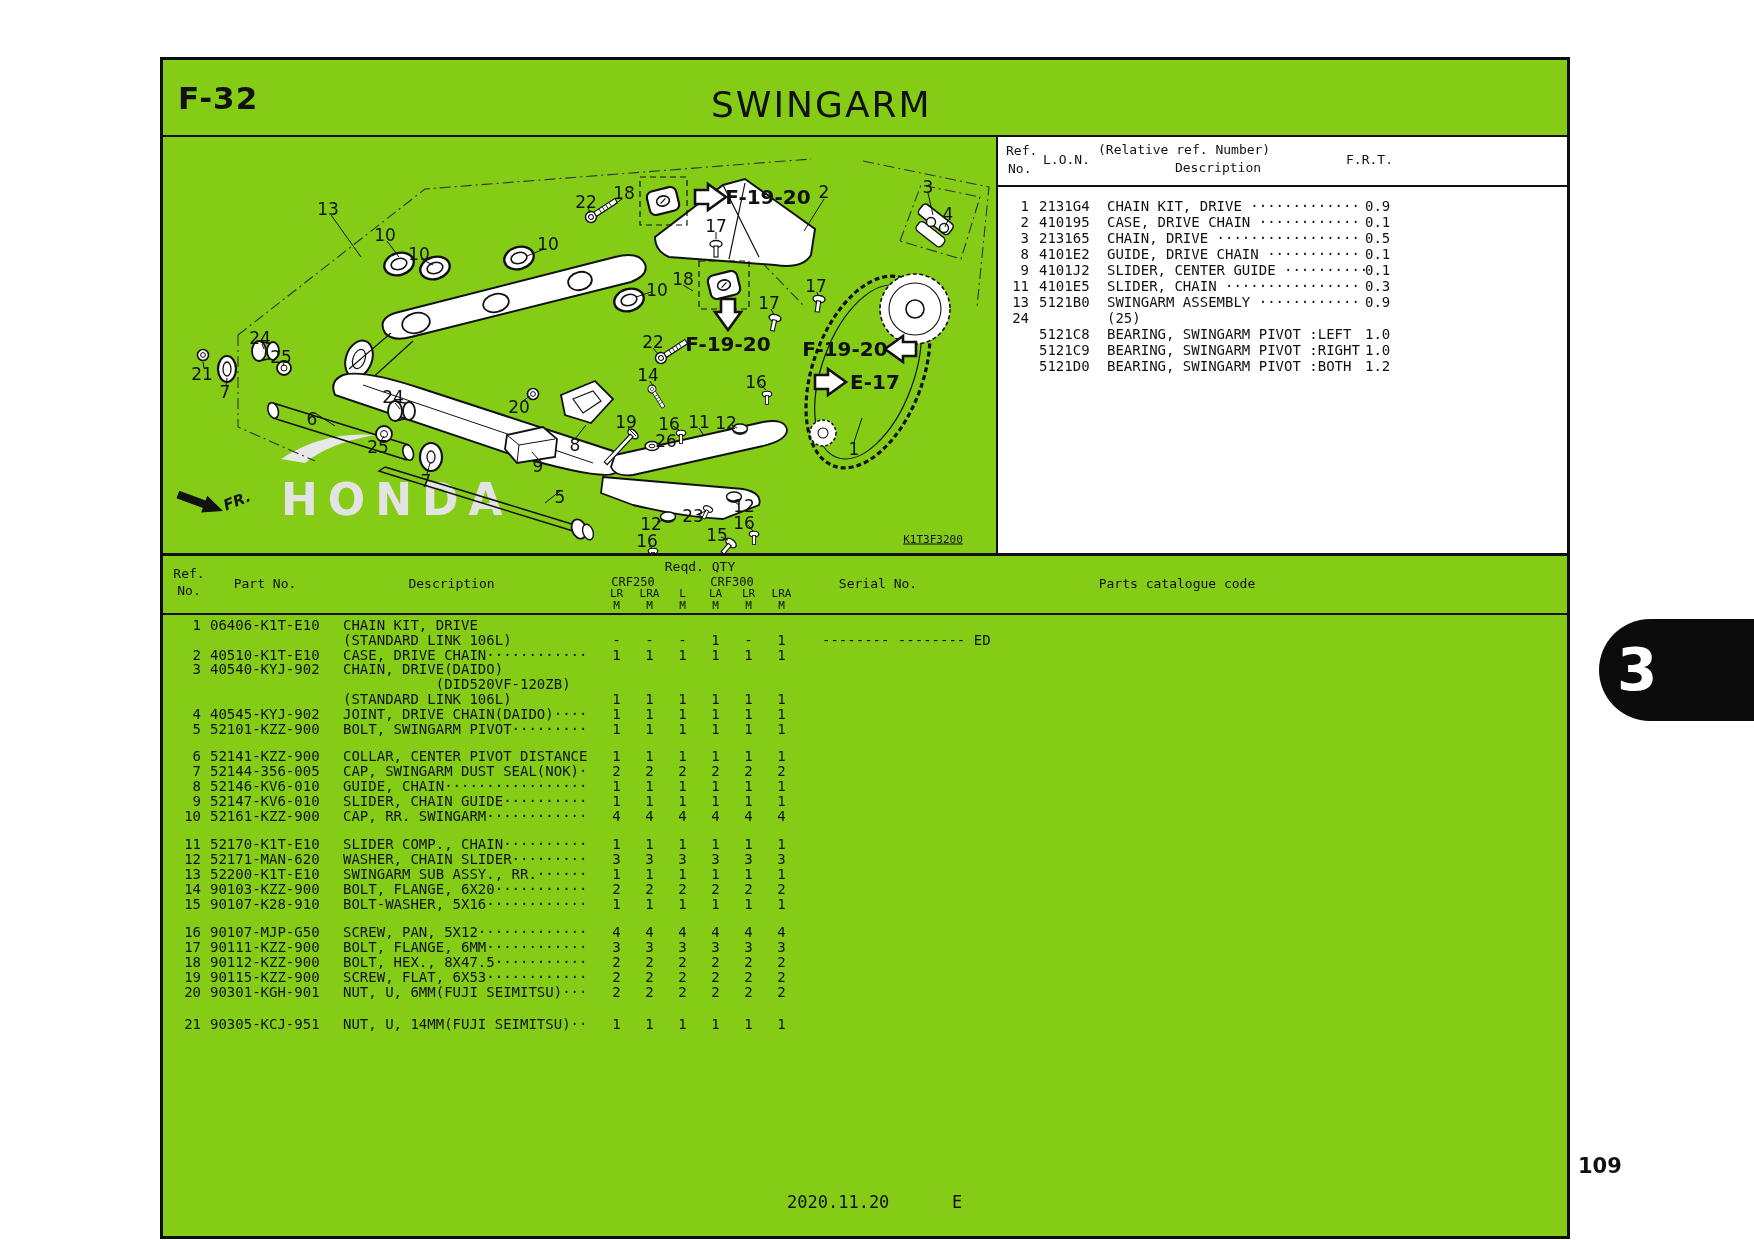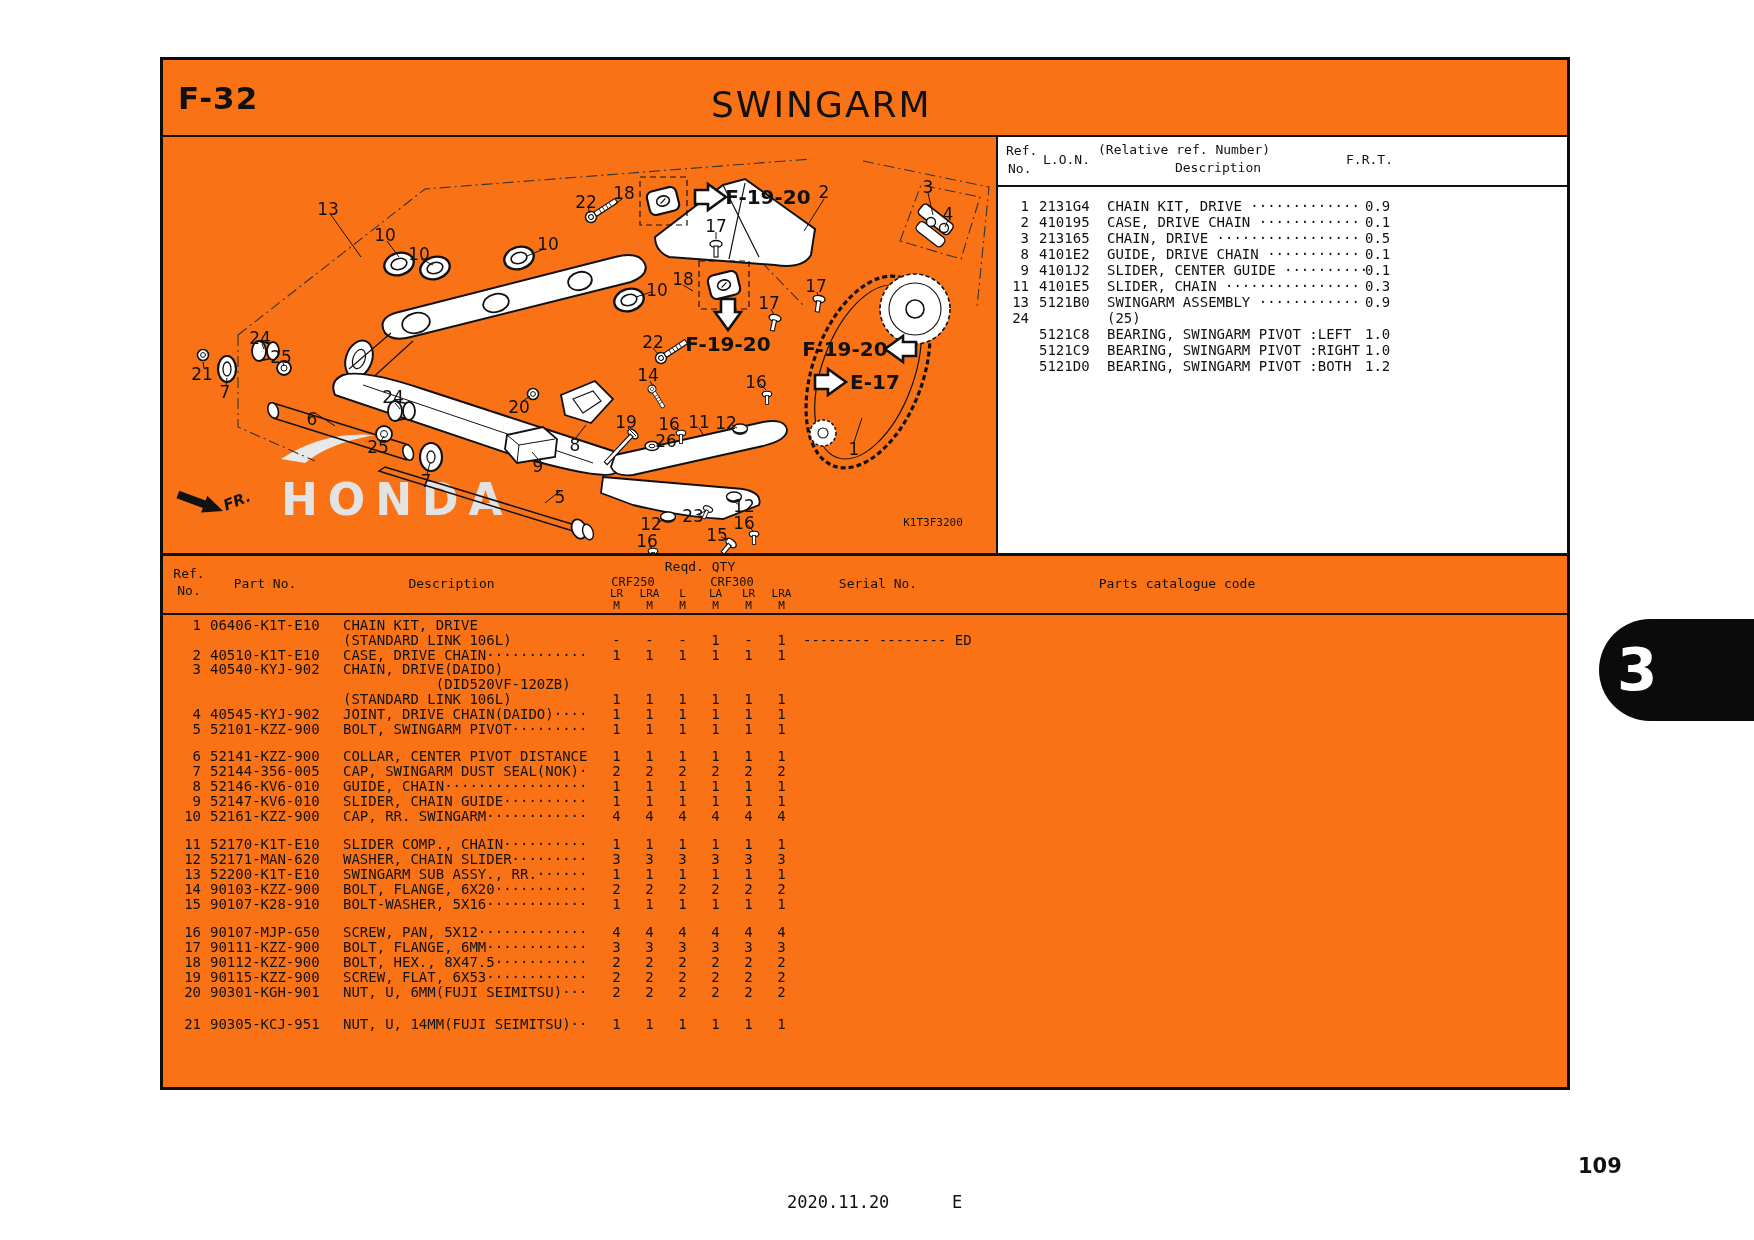--- a/index.html
+++ b/index.html
@@ -1,17 +1,17 @@
 <!DOCTYPE html>
 <html><head>
 <meta charset="utf-8">
 <style>
   html,body{margin:0;padding:0;background:#fff;}
   body{width:1754px;height:1240px;position:relative;font-family:"DejaVu Sans",sans-serif;color:#111;overflow:hidden;}
-  .pagebox{position:absolute;left:160px;top:57px;width:1410px;height:1033px;border:3px solid #0d0d0d;box-sizing:border-box;background:#f97316;}
+  .pagebox{position:absolute;left:160px;top:57px;width:1410px;height:1182px;border:3px solid #0d0d0d;box-sizing:border-box;background:#84cc16;}
   .box-header{position:absolute;left:0;top:0;width:100%;height:77px;border-bottom:2px solid #111;box-sizing:border-box;}
   .page-code{position:absolute;left:15px;top:20px;font-size:31px;font-weight:bold;letter-spacing:1px;font-family:"DejaVu Sans",sans-serif;}
   .page-title{position:absolute;left:548px;top:24px;font-size:36px;letter-spacing:2px;font-family:"DejaVu Sans",sans-serif;}
   .diagram-row{position:absolute;left:0;top:77px;width:1404px;height:416px;display:flex;}
   .diagram-panel{width:833px;height:416px;position:relative;overflow:hidden;}
   .dsvg{position:absolute;left:0;top:0;width:833px;height:416px;}
   .callouts{position:absolute;left:0;top:0;width:100%;height:100%;}
   .callout{position:absolute;transform:translate(-50%,-50%);font:17px "DejaVu Sans",sans-serif;color:#111;white-space:nowrap;}
   .callout.ref{font-weight:bold;font-size:20px;}
   .callout.code{font:11px "DejaVu Sans Mono",monospace;}
@@ -44,21 +44,21 @@
   .ph-serial{left:630px;top:20px;width:170px;}
   .ph-cat{left:909px;top:20px;width:210px;}
   .qty-type-cols{position:absolute;left:437px;top:32px;display:flex;justify-content:flex-end;}
   .qcol{width:33px;text-align:center;font:11px/12px "DejaVu Sans Mono",monospace;}
   .parts-rows{padding-top:3px;}
   .tline{display:flex;height:14.8px;font:14px/14.8px "DejaVu Sans Mono",monospace;align-items:flex-start;white-space:pre;}
   .c-ref{width:38px;text-align:right;}
   .c-part{margin-left:9px;width:128px;}
   .c-desc{margin-left:5px;width:257px;}
   .c-qty{width:33px;text-align:center;}
-  .c-serial{margin-left:5px;}
+  .c-serial{margin-left:24px;}
   .footer-date{position:absolute;left:787px;top:1192px;font:17px "DejaVu Sans Mono",monospace;}
   .footer-ed{position:absolute;left:952px;top:1192px;font:17px "DejaVu Sans Mono",monospace;}
   .page-number{position:absolute;left:1578px;top:1154px;font-weight:bold;font-size:21px;font-family:"DejaVu Sans",sans-serif;}
   .section-tab{position:absolute;left:1599px;top:619px;width:155px;height:102px;background:#0b0b0b;border-radius:52px 0 0 52px;}
   .section-tab span{position:absolute;left:18px;top:0;line-height:102px;color:#fff;font-weight:bold;font-size:58px;font-family:"DejaVu Sans",sans-serif;}
   .dd{fill:none;stroke:#333;stroke-width:1.1;stroke-dasharray:11 4 2 4;}
   .dbox{fill:none;stroke:#111;stroke-width:1.2;stroke-dasharray:6 4;}
   .ld{stroke:#111;stroke-width:1;fill:none;}
 </style>
 </head>
@@ -285,21 +285,21 @@
           <div class="callout num" style="left: 375px; top: 329px;">9</div>
           <div class="callout num" style="left: 412px; top: 308px;">8</div>
           <div class="callout num" style="left: 397px; top: 360px;">5</div>
           <div class="callout num" style="left: 530px; top: 379px;">23</div>
           <div class="callout num" style="left: 488px; top: 387px;">12</div>
           <div class="callout num" style="left: 484px; top: 404px;">16</div>
           <div class="callout num" style="left: 554px; top: 398px;">15</div>
           <div class="callout num" style="left: 581px; top: 369px;">12</div>
           <div class="callout num" style="left: 581px; top: 386px;">16</div>
           <div class="callout num" style="left: 691px; top: 312px;">1</div>
-          <div class="callout code" style="left: 770px; top: 385px;">K1T3F3200</div>
+          <div class="callout code" style="left: 770px; top: 402px; text-decoration: underline;">K1T3F3200</div>
           <div class="callout fr" style="left: 74px; top: 364px;">FR.</div>
         </div>
     </div>
 
     <div class="ref-panel">
       <div class="rhead">
         <span class="rh-ref1">Ref.</span>
         <span class="rh-ref2">No.</span>
         <span class="rh-lon">L.O.N.</span>
         <span class="rh-rel">(Relative ref. Number)</span>

